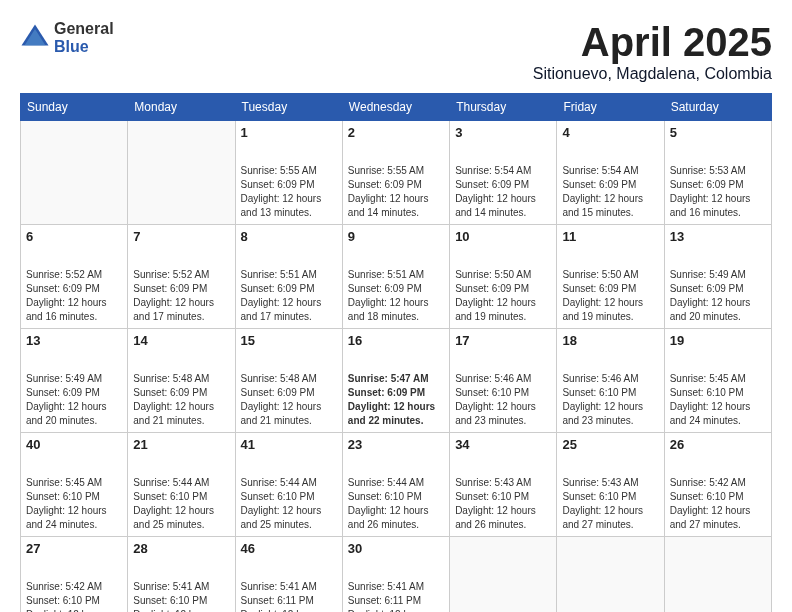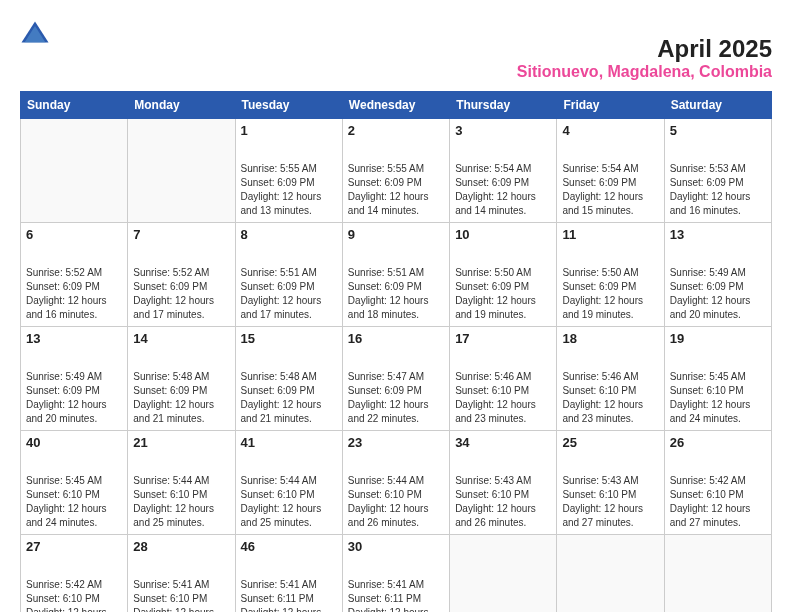--- a/index.html
+++ b/index.html
@@ -38,43 +38,41 @@
     }
     .logo-icon {
       width: 30px;
       height: 30px;
       margin-right: 4px;
     }
     .title-area {
       text-align: right;
     }
     .month-title {
-      font-size: 24px;
+      font-size: 40px;
       font-weight: bold;
       color: #222;
-      margin-top: 15px;
     }
     .location-title {
       font-size: 16px;
-      color: #ec4899;
-      font-weight: bold;
+      color: #0f172a;
     }
     .calendar {
       width: 100%;
       border-collapse: collapse;
       border: 1px solid #ccc;
       font-size: 11px;
     }
     .calendar th {
       background-color: #2a5aad;
       color: #fff;
       text-align: left;
       padding: 6px 6px;
       font-size: 12px;
-      font-weight: bold;
+      font-weight: normal;
       border: 1px solid #2a5aad;
     }
     .calendar td {
       vertical-align: top;
       padding: 4px 5px;
       border: 1px solid #ccc;
       width: 14.28%;
       min-height: 70px;
       background: #fff;
     }
@@ -100,20 +98,24 @@
   </style>
 </head>
 <body>
 
 <div class="header-area">
   <div class="logo">
     <svg class="logo-icon" viewBox="0 0 40 40">
       <polygon points="20,2 38,30 2,30" fill="#2a5aad"></polygon>
       <polygon points="20,8 34,30 6,30" fill="#5b9bd5" opacity="0.5"></polygon>
     </svg>
+    <div class="logo-text">
+      <span class="logo-general">General</span>
+      <span class="logo-blue">Blue</span>
+    </div>
   </div>
   <div class="title-area">
     <div class="month-title">April 2025</div>
     <div class="location-title">Sitionuevo, Magdalena, Colombia</div>
   </div>
 </div>
 
 <table class="calendar">
   <thead>
     <tr>
@@ -219,21 +221,21 @@
 Daylight: 12 hours and 21 minutes.</div>
         </td>
         <td>
           <span class="day-number">15</span>
           <div class="day-info" style="white-space: pre-line;">Sunrise: 5:48 AM
 Sunset: 6:09 PM
 Daylight: 12 hours and 21 minutes.</div>
         </td>
         <td>
           <span class="day-number">16</span>
-          <div class="day-info" style="white-space: pre-line;">Sunrise: 5:47 AM
+          <div class="day-info" style="white-space: pre-line; font-weight: bold;">Sunrise: 5:47 AM
 Sunset: 6:09 PM
 Daylight: 12 hours and 22 minutes.</div>
         </td>
         <td>
           <span class="day-number">17</span>
           <div class="day-info" style="white-space: pre-line;">Sunrise: 5:46 AM
 Sunset: 6:10 PM
 Daylight: 12 hours and 23 minutes.</div>
         </td>
         <td>

